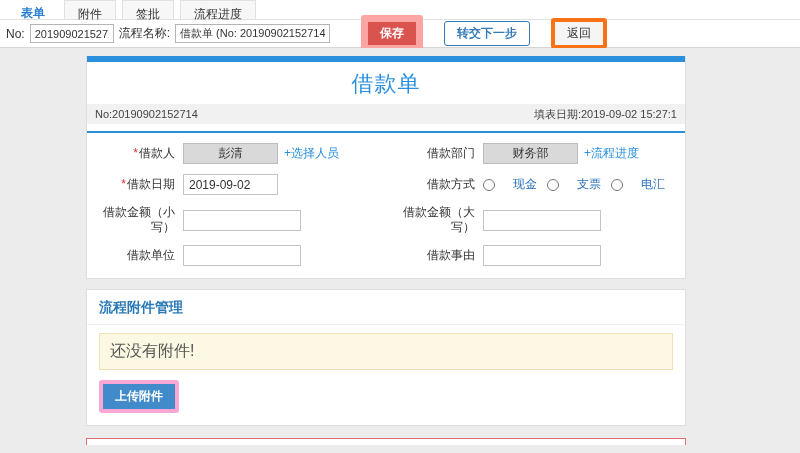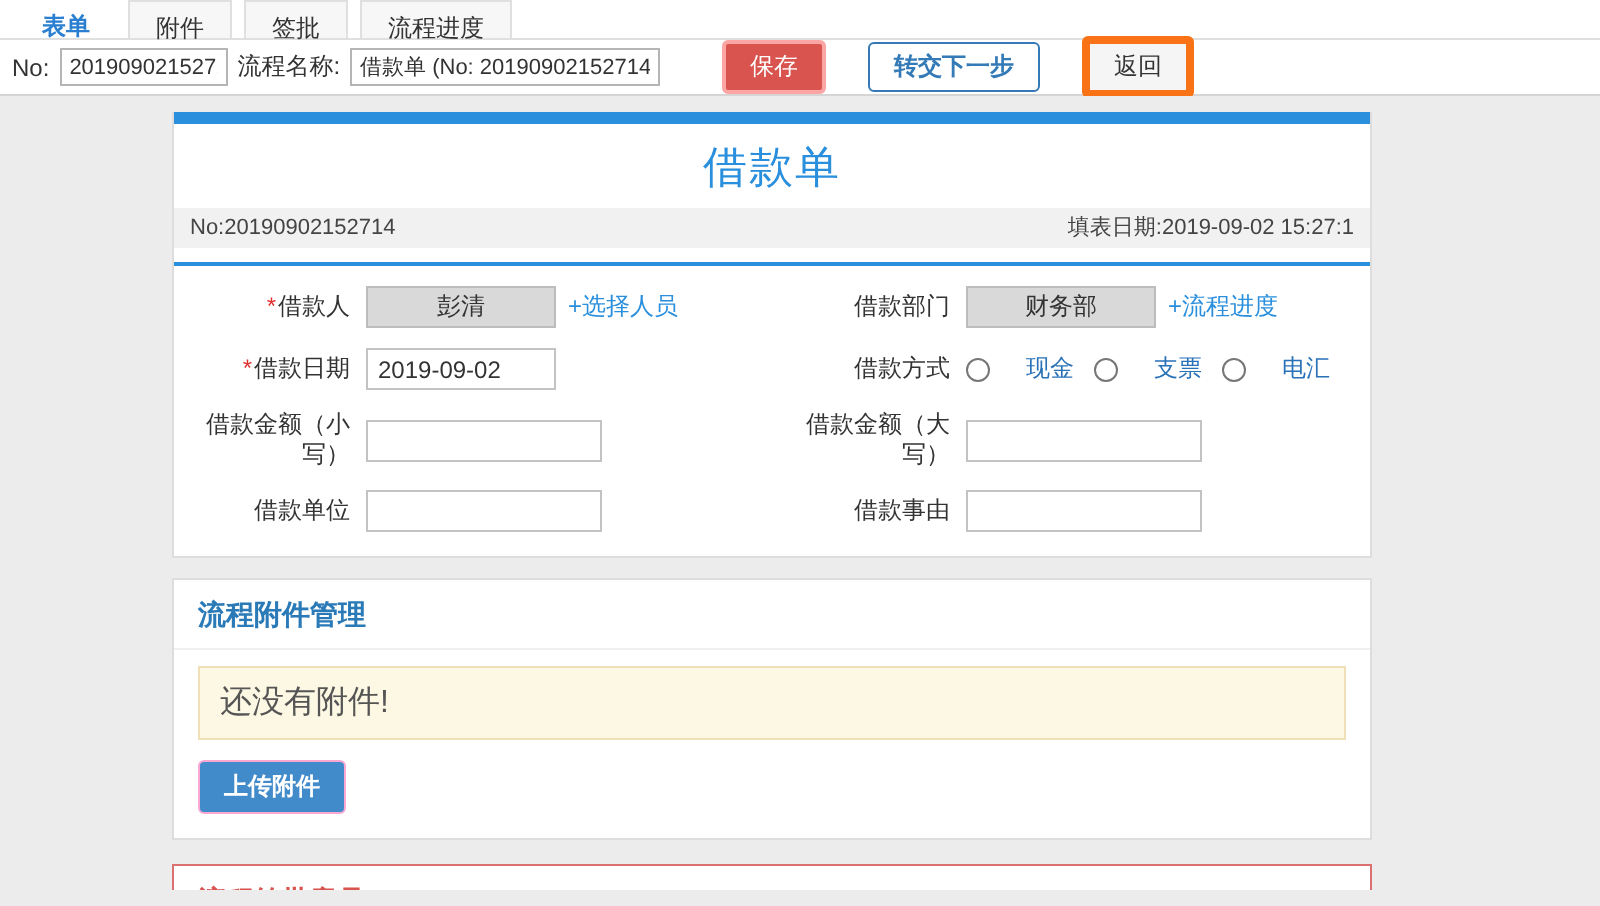--- a/index.html
+++ b/index.html
@@ -11,21 +11,21 @@
   .tab { padding: 0 13px; line-height: 26px; color: #333; background: #f7f7f7; border: 1px solid #e0e0e0; border-bottom: none; margin-left: 6px; cursor: pointer; white-space: nowrap; }
   .tab.active { background: #fff; border: none; color: #2a7fd0; font-weight: bold; margin-left: 8px; }
 
   
   .toolbar { height: 28px; display: flex; align-items: center; background: #fff; padding: 0 6px; gap: 5px; border-bottom: 1px solid #d5d5d5; }
   .lbl { color: #333; white-space: nowrap; }
   .inp { height: 19px; border: 1px solid #b5b5b5; font-size: 11px; padding: 1px 4px; color: #333; font-family: inherit; }
   .no-inp { width: 84px; }
   .proc-inp { width: 155px; }
   .btn { font-size: 12px; padding: 3px 12px; border-radius: 3px; cursor: pointer; font-family: inherit; white-space: nowrap; }
-  .btn.save { margin-left: 26px; background: #d9534f; border: 2px solid #fca5a5; color: #fff; font-weight: normal; }
+  .btn.save { margin-left: 26px; background: #d9534f; border: 7px solid #fca5a5; color: #fff; font-weight: bold; }
   .btn.next { margin-left: 16px; background: #fff; border: 1px solid #337ab7; color: #337ab7; font-weight: bold; }
   .btn.back { margin-left: 16px; background: #f5f5f5; border: 4px solid #f97316; color: #333; }
 
   
   .content { position: relative; height: 397px; background: #ececec; overflow: hidden; padding-left: 86px; }
   .panel { width: 600px; background: #fff; border: 1px solid #ddd; }
   .panel.main { margin-top: 8px; border-top: none; }
   .bluetop { height: 6px; background: #2a8fdd; }
   .doc-title { text-align: center; color: #2a8fdd; font-size: 22px; padding: 7px 0 5px; letter-spacing: 1px; }
   .meta { display: flex; justify-content: space-between; background: #f1f1f1; font-size: 11px; color: #444; line-height: 20px; padding: 0 8px; }
@@ -42,21 +42,21 @@
   .sel-link { color: #2a8fdd; margin-left: 6px; text-decoration: none; cursor: pointer; white-space: nowrap; }
   .radios { display: flex; gap: 10px; align-items: center; }
   .radio { display: flex; align-items: center; gap: 18px; color: #2a72b8; cursor: pointer; }
   .radio input { margin: 0; width: 12px; height: 12px; cursor: pointer; }
 
   
   .panel.attach { margin-top: 10px; }
   .ptitle { font-size: 14px; font-weight: bold; padding: 9px 12px 7px; }
   .attach .ptitle { color: #2a7ab8; border-bottom: 1px solid #f0f0f0; }
   .notice { margin: 8px 12px 0; background: #fcf8e3; border: 1px solid #f0e0b8; padding: 7px 10px; font-size: 16px; color: #555; }
-  .upload-btn { margin: 10px 12px 12px; background: #428bca; color: #fff; border: 1px solid #f9a8d4; font-size: 12px; padding: 4px 12px; border-radius: 3px; cursor: pointer; font-weight: bold; font-family: inherit; }
+  .upload-btn { margin: 10px 12px 12px; background: #428bca; color: #fff; border: 4px solid #f9a8d4; font-size: 12px; padding: 4px 12px; border-radius: 3px; cursor: pointer; font-weight: bold; font-family: inherit; }
 
   
   .panel.approval { margin-top: 12px; border: 1px solid #dc7070; }
   .approval .ptitle { color: #d9534f; }
 </style>
 </head>
 <body>
 
 <div class="app">
 

